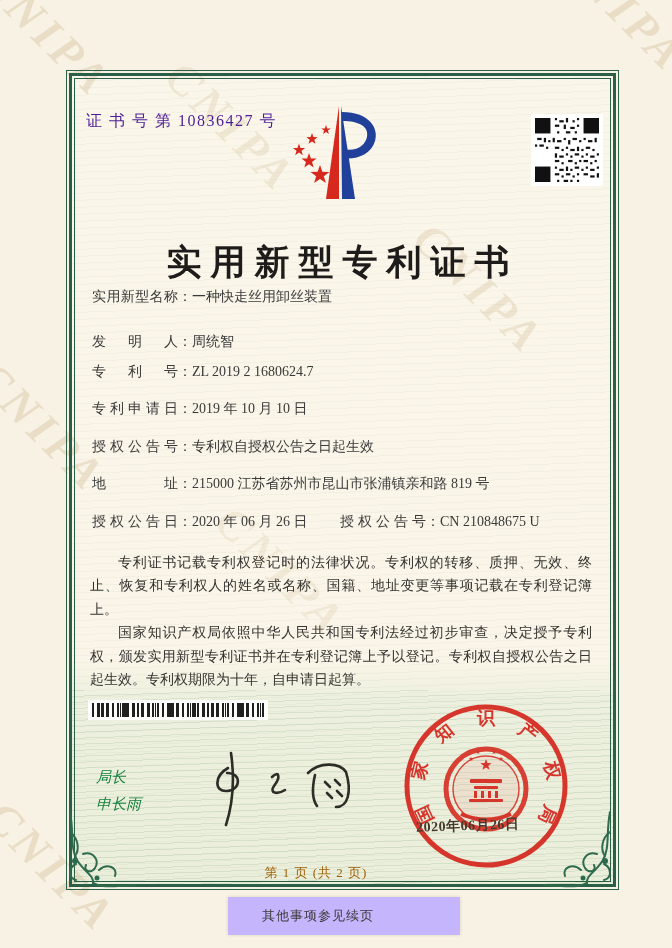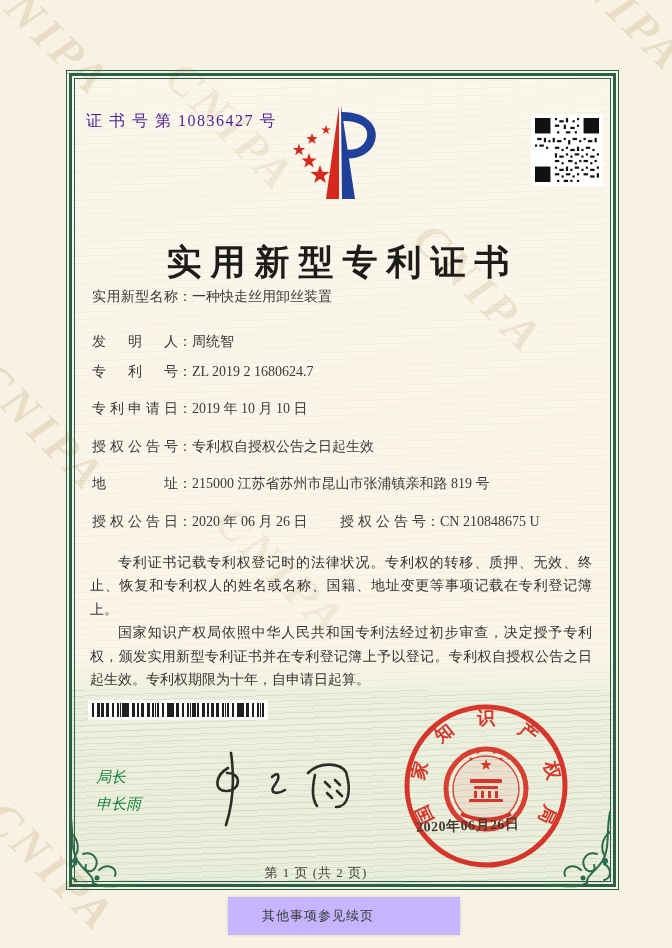--- a/index.html
+++ b/index.html
@@ -53,21 +53,21 @@
         repeating-linear-gradient(90deg,#20201e 0 2px,rgba(0,0,0,0) 2px 5px),
         repeating-linear-gradient(90deg,#20201e 0 1px,rgba(0,0,0,0) 1px 7px),
         repeating-linear-gradient(90deg,rgba(0,0,0,0) 0 9px,#20201e 9px 12px,rgba(0,0,0,0) 12px 23px);}
   .signer{position:absolute;left:96px;top:763px;z-index:3;
       font-family:"Liberation Sans",sans-serif;font-size:15px;color:#15803d;line-height:27px;font-style:italic;}
   .signature{position:absolute;left:196px;top:748px;z-index:4;}
   .seal{position:absolute;left:401px;top:701px;z-index:4;opacity:0.93;}
   .seal-date{position:absolute;left:416px;top:817px;z-index:5;font-size:14px;
       font-weight:bold;color:#46392e;letter-spacing:0.5px;transform:rotate(-2deg);white-space:nowrap;}
   .page-num{position:absolute;left:66px;top:864px;width:500px;z-index:3;text-align:center;
-      font-size:13px;color:#404040;letter-spacing:1px;}
+      font-size:13px;color:#a16207;letter-spacing:1px;}
   .note-box{position:absolute;left:228px;top:897px;width:232px;height:38px;z-index:3;
       background:#c4b5fd;box-shadow:0 0 3px rgba(120,110,90,0.25);
       display:flex;align-items:center;}
   .note-text{margin-left:34px;font-size:13px;color:#3a3a38;letter-spacing:1px;}
 </style>
 </head>
 <body>
 
 <div class="page">
 

